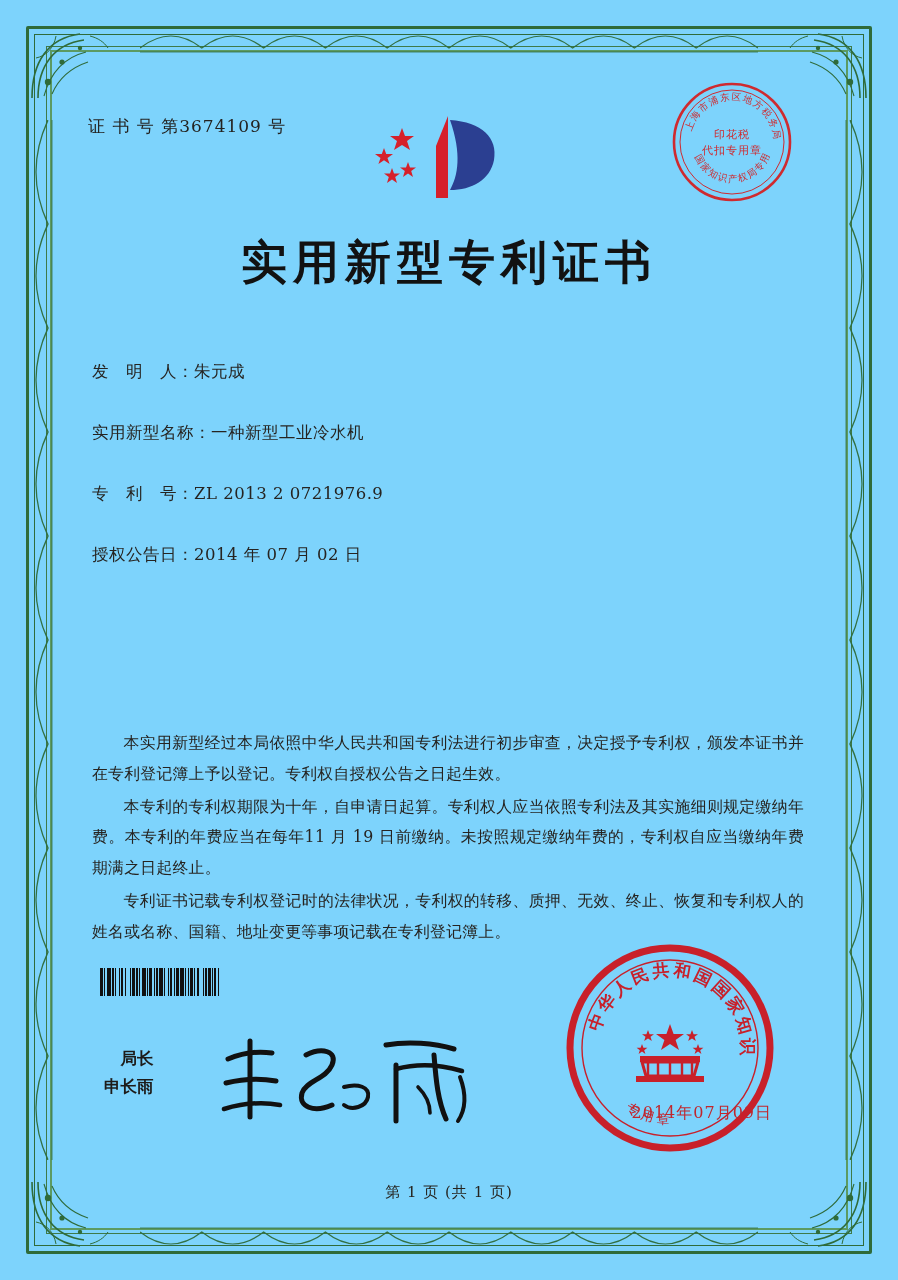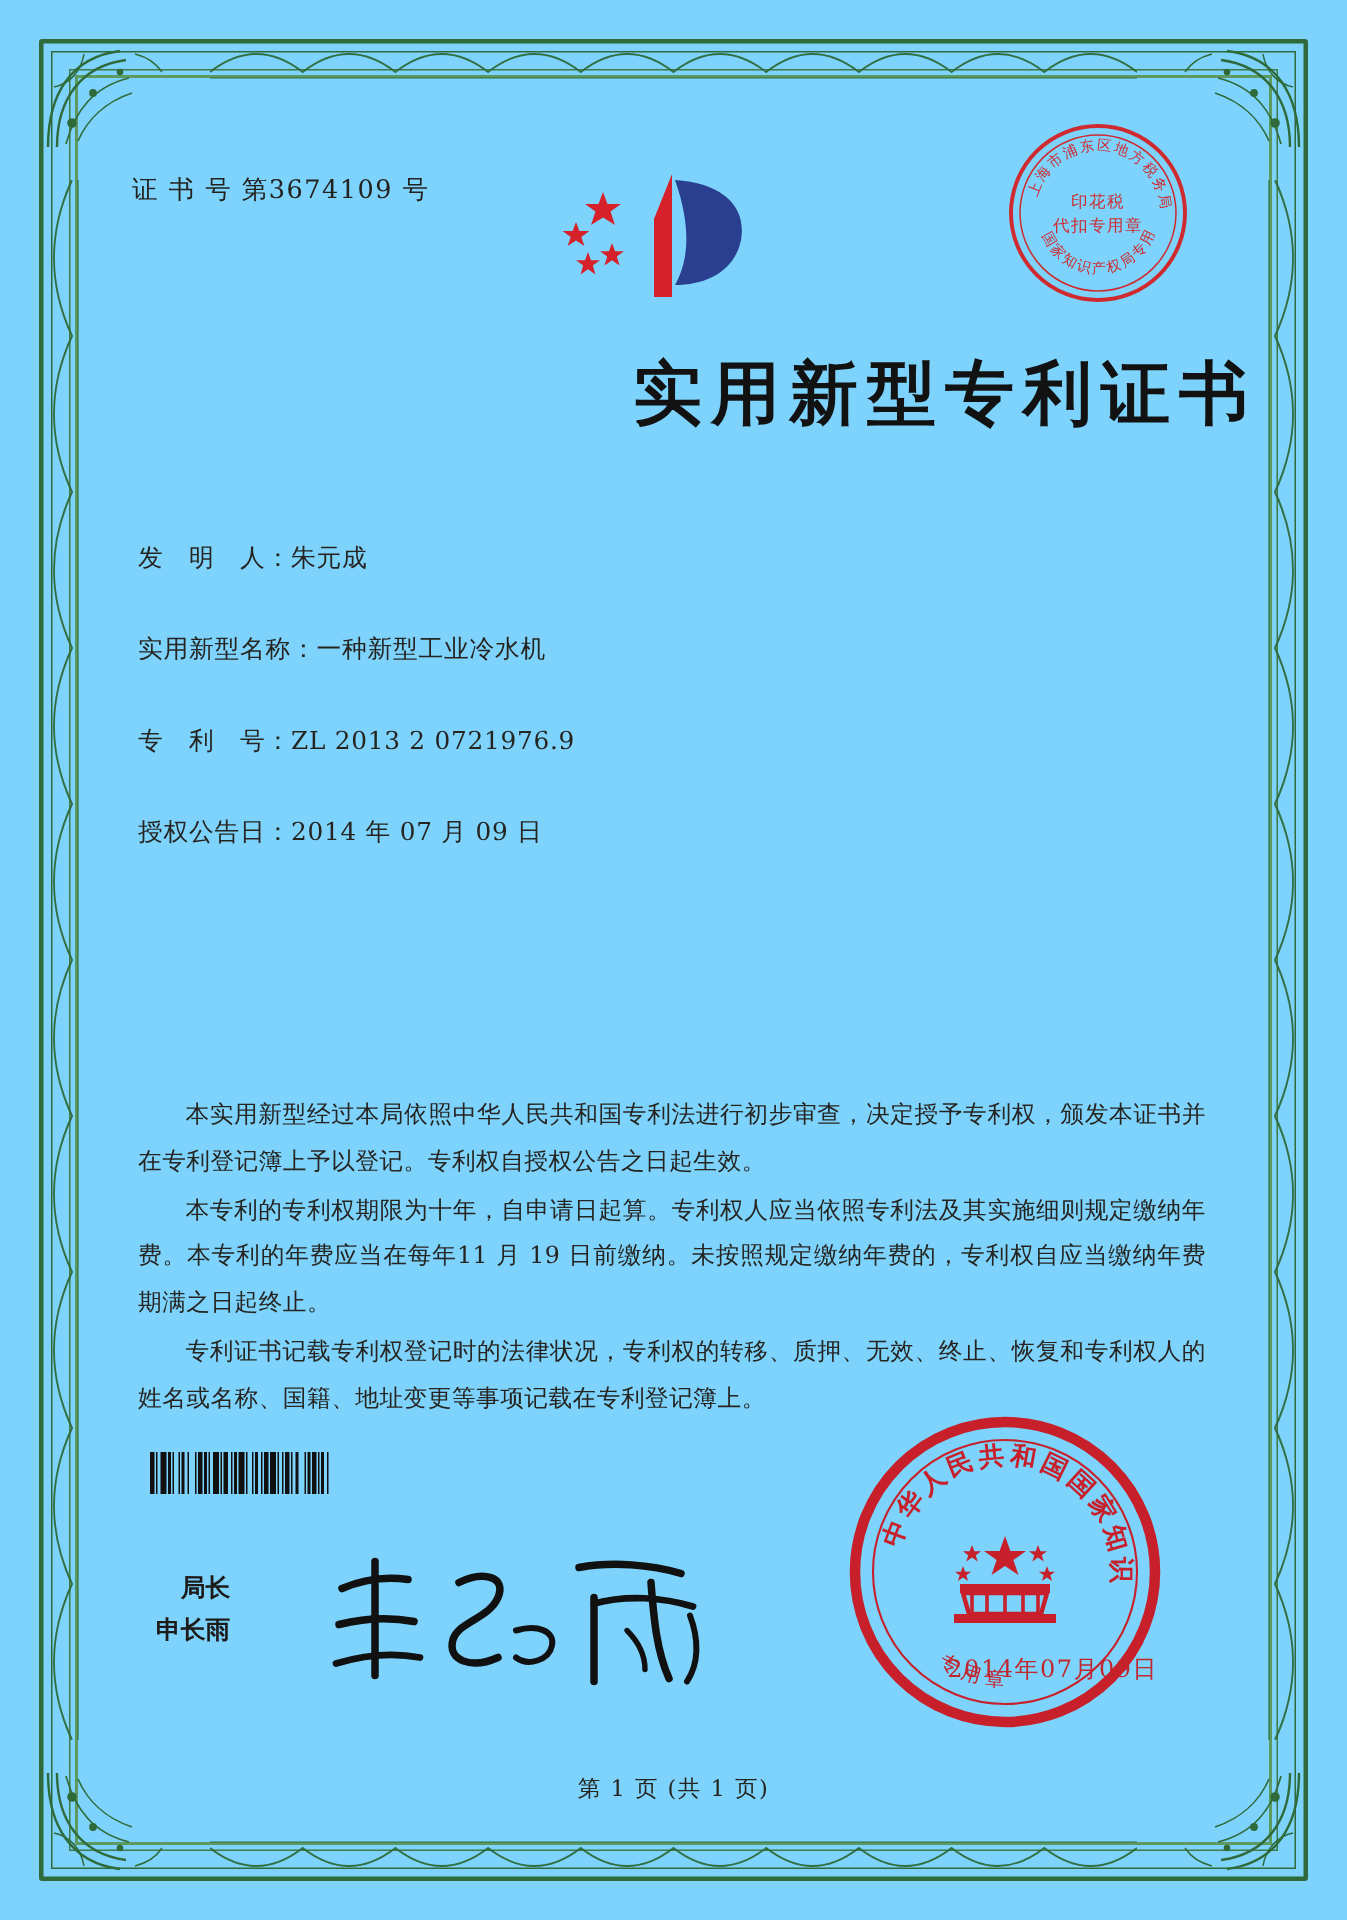--- a/index.html
+++ b/index.html
@@ -117,21 +117,21 @@
     width: 124px;
     height: 124px;
   }
   .tax-stamp svg { width: 100%; height: 100%; display: block; }
 
   .doc-title {
     position: absolute;
     left: 0;
     right: 0;
     top: 172px;
-    text-align: right;
+    text-align: center;
     font-size: 46px;
     font-weight: bold;
     letter-spacing: 6px;
     color: #121212;
     font-family: "DejaVu Serif", serif;
   }
 
   .fields {
     position: absolute;
     left: 32px;
@@ -369,21 +369,21 @@
       <div class="field-row">
         <span class="field-label">发　明　人：</span><span class="field-value">朱元成</span>
       </div>
       <div class="field-row">
         <span class="field-label">实用新型名称：</span><span class="field-value">一种新型工业冷水机</span>
       </div>
       <div class="field-row">
         <span class="field-label">专　利　号：</span><span class="field-value">ZL 2013 2 0721976.9</span>
       </div>
       <div class="field-row">
-        <span class="field-label">授权公告日：</span><span class="field-value">2014 年 07 月 09 日</span>
+        <span class="field-label">授权公告日：</span><span class="field-value">2014 年 07 月 02 日</span>
       </div>
     </div>
 
     <div class="paragraphs">
       <p class="para">本实用新型经过本局依照中华人民共和国专利法进行初步审查，决定授予专利权，颁发本证书并在专利登记簿上予以登记。专利权自授权公告之日起生效。</p>
       <p class="para">本专利的专利权期限为十年，自申请日起算。专利权人应当依照专利法及其实施细则规定缴纳年费。本专利的年费应当在每年11 月 19 日前缴纳。未按照规定缴纳年费的，专利权自应当缴纳年费期满之日起终止。</p>
       <p class="para">专利证书记载专利权登记时的法律状况，专利权的转移、质押、无效、终止、恢复和专利权人的姓名或名称、国籍、地址变更等事项记载在专利登记簿上。</p>
     </div>
 
     <div class="barcode" id="barcode">

